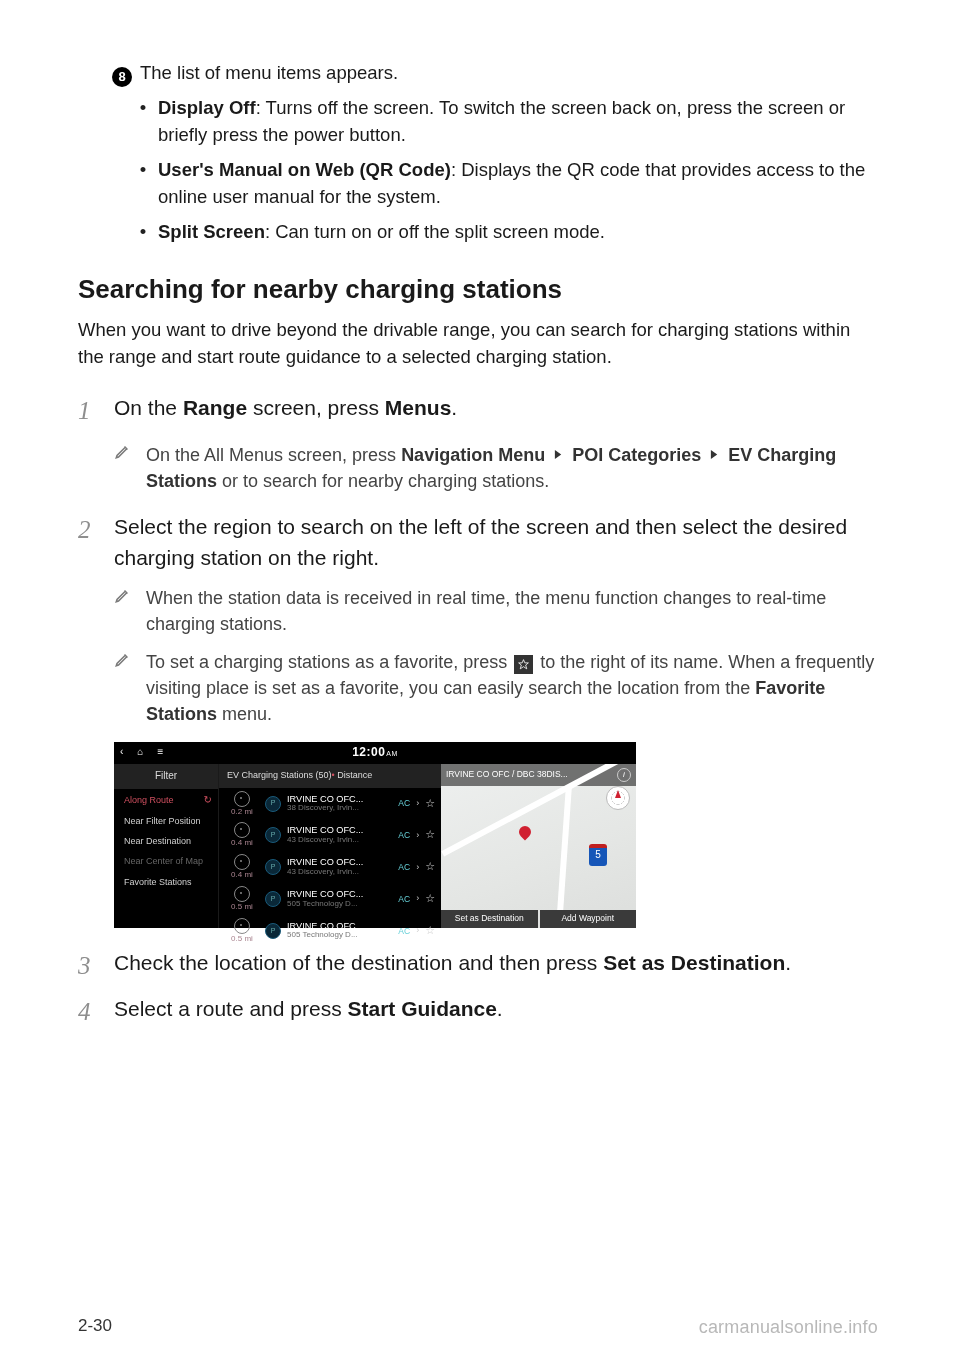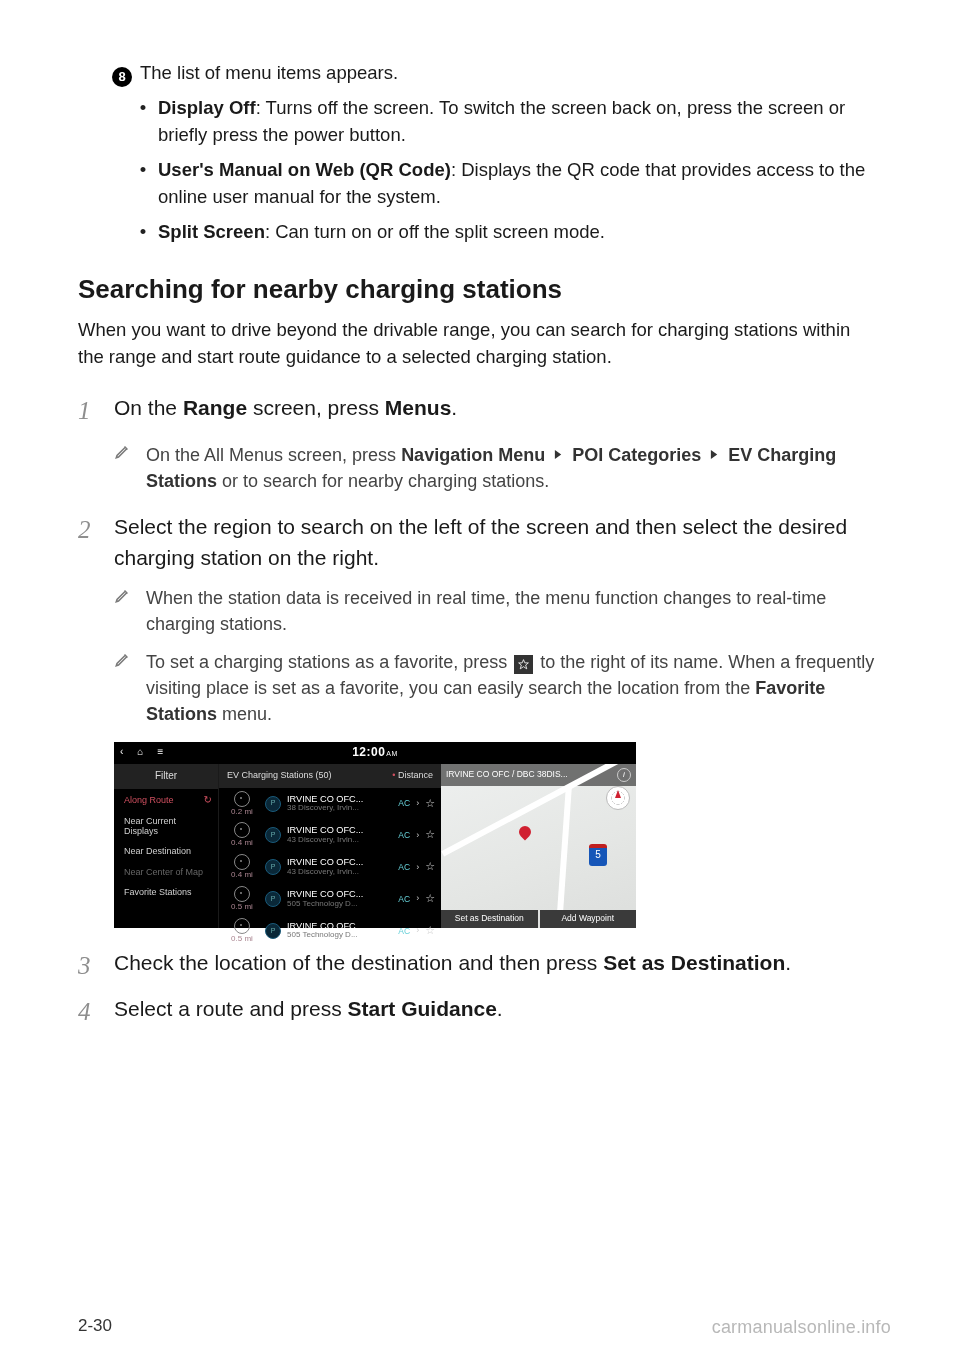--- a/index.html
+++ b/index.html
@@ -128,21 +128,20 @@
     align-items: center;
     gap: 2px;
     line-height: 1.15;
   }
   .flt-item.selected { color: #d05060; }
   .flt-item.dim { color: #666; }
   .flt-item .refresh { margin-left: auto; font-size: 10px; }
   .shot-mid { width: 222px; }
   .mid-hdr {
     display: flex;
-    justify-content: space-between;
     font-size: 9px;
     color: #ddd;
     padding: 5px 8px 6px;
     background: #222;
   }
   .mid-hdr .dot { color: #d05060; }
   .mid-row {
     display: flex;
     align-items: center;
     gap: 6px;
@@ -212,21 +211,21 @@
   }
   .shot-btn {
     flex:1; background:#3a3a3a; color:#fff; font-size:8.5px;
     text-align:center; padding:4px 2px; line-height:1.1;
   }
 
   .footer {
     position: absolute;
     bottom: 40px;
     left: 78px;
-    right: 69px;
+    right: 82px;
     display: flex;
     justify-content: space-between;
     font-size: 17px;
     color: #333;
   }
   .footer .brand { color: #b8b8b8; font-size: 18px; letter-spacing: .2px; }
 </style>
 </head>
 <body>
 
@@ -310,21 +309,21 @@
       <span class="clock"><span>12:00</span><small>AM</small></span>
     </div>
     <div class="shot-body">
       <div class="shot-left">
         <div class="flt-hdr">Filter</div>
         <div class="flt-item selected">
             <span>Along Route</span>
             <span class="refresh">↻</span>
           </div>
         <div class="flt-item">
-            <span>Near Current Displays</span>
+            <span>Near Filter Position</span>
           </div>
         <div class="flt-item">
             <span>Near Destination</span>
           </div>
         <div class="flt-item dim">
             <span>Near Center of Map</span>
           </div>
         <div class="flt-item">
             <span>Favorite Stations</span>
           </div>

